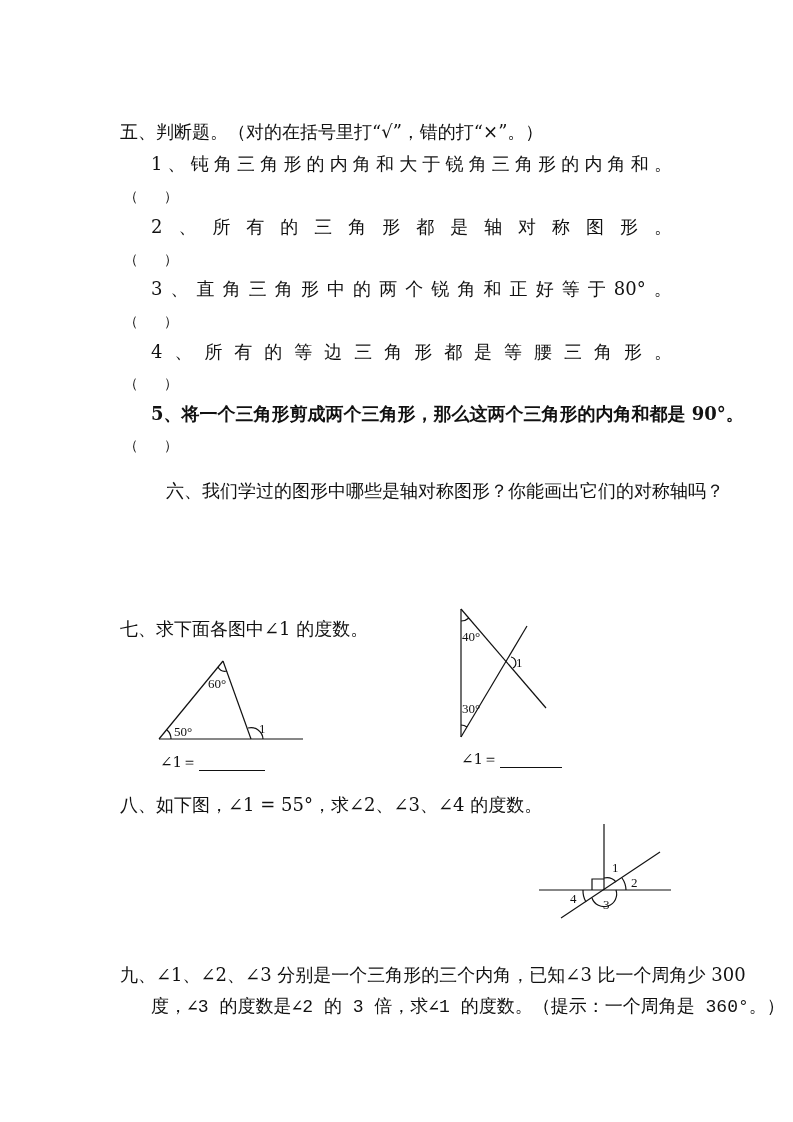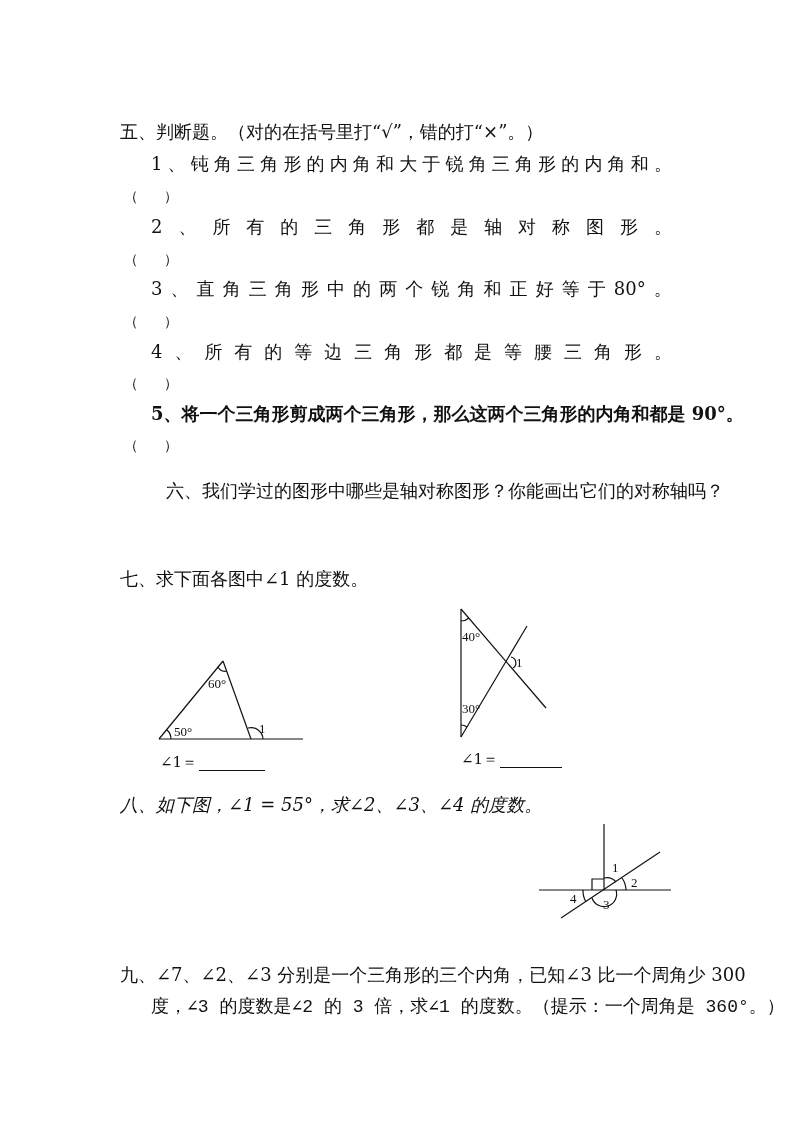--- a/index.html
+++ b/index.html
@@ -129,21 +129,21 @@
 <div class="line" style="left:151px; top:405px;font-weight:bold;">
   <span>5</span><span>、</span><span>将一个三角形剪成两个三角形，那么这两个三角形的内角和都是 90°。</span>
 </div>
 <div class="paren" style="left:124px; top:436px;">
   <span class="l">（</span>
   <span class="r">）</span>
 </div>
 
 <div class="line" style="left:120px; top:482px;margin-left:46px;">六、我们学过的图形中哪些是轴对称图形？你能画出它们的对称轴吗？</div>
 
-<div class="line" style="left:120px; top:570px;">七、求下面各图中∠1 的度数。</div>
+<div class="line" style="left:120px; top:620px;">七、求下面各图中∠1 的度数。</div>
 
 <svg style="left:0; top:0;" width="793" height="1122">
   <g stroke="#111" stroke-width="1.2" fill="none">
     <line x1="159" y1="739" x2="303" y2="739"></line>
     <line x1="159" y1="739" x2="223" y2="661"></line>
     <line x1="223" y1="661" x2="251" y2="739"></line>
 
     <path d="M 171 739 A 12 12 0 0 0 167 730"></path>
     <path d="M 218 667 A 8 8 0 0 0 227 671"></path>
     <path d="M 263 739 A 12 12 0 0 0 248 728"></path>
@@ -166,21 +166,21 @@
     <path d="M 511 657 A 6 6 0 0 1 513 668"></path>
   </g>
   <text x="462" y="641" font-size="13">40°</text>
   <text x="462" y="713" font-size="13">30°</text>
   <text x="516" y="667" font-size="13">1</text>
 </svg>
 <div class="ans" style="left:461px; top:750px;">
   <span>∠1＝</span><span class="blank" style="width:62px;"></span>
 </div>
 
-<div class="line" style="left:120px; top:796px;font-style:italic;">八、如下图，∠1 = 55°，求∠2、∠3、∠4 的度数。</div>
+<div class="line" style="left:120px; top:796px;">八、如下图，∠1 = 55°，求∠2、∠3、∠4 的度数。</div>
 
 <svg style="left:0; top:0;" width="793" height="1122">
   <g stroke="#111" stroke-width="1.2" fill="none">
     <line x1="604" y1="824" x2="604" y2="890"></line>
     <line x1="539" y1="890" x2="671" y2="890"></line>
     <line x1="561" y1="918" x2="660" y2="852"></line>
 
     <polyline points="592,890 592,879 604,879"></polyline>
 
     <path d="M 604 878 A 12 12 0 0 1 616 882"></path>
@@ -190,14 +190,14 @@
     <path d="M 592 898 A 12 12 0 0 0 616 890"></path>
 
     <path d="M 583 890 A 22 22 0 0 0 586 902"></path>
   </g>
   <text x="612" y="872" font-size="13">1</text>
   <text x="631" y="887" font-size="13">2</text>
   <text x="603" y="909" font-size="13">3</text>
   <text x="570" y="903" font-size="13">4</text>
 </svg>
 
-<div class="line" style="left:120px; top:966px;">九、∠7、∠2、∠3 分别是一个三角形的三个内角，已知∠3 比一个周角少 300</div>
+<div class="line" style="left:120px; top:966px;">九、∠1、∠2、∠3 分别是一个三角形的三个内角，已知∠3 比一个周角少 300</div>
 <div class="line" style="left:151px; top:998px;font-family:Liberation Mono, monospace;">度，∠3 的度数是∠2 的 3 倍，求∠1 的度数。（提示：一个周角是 360°。）</div>
 
 </body></html>

